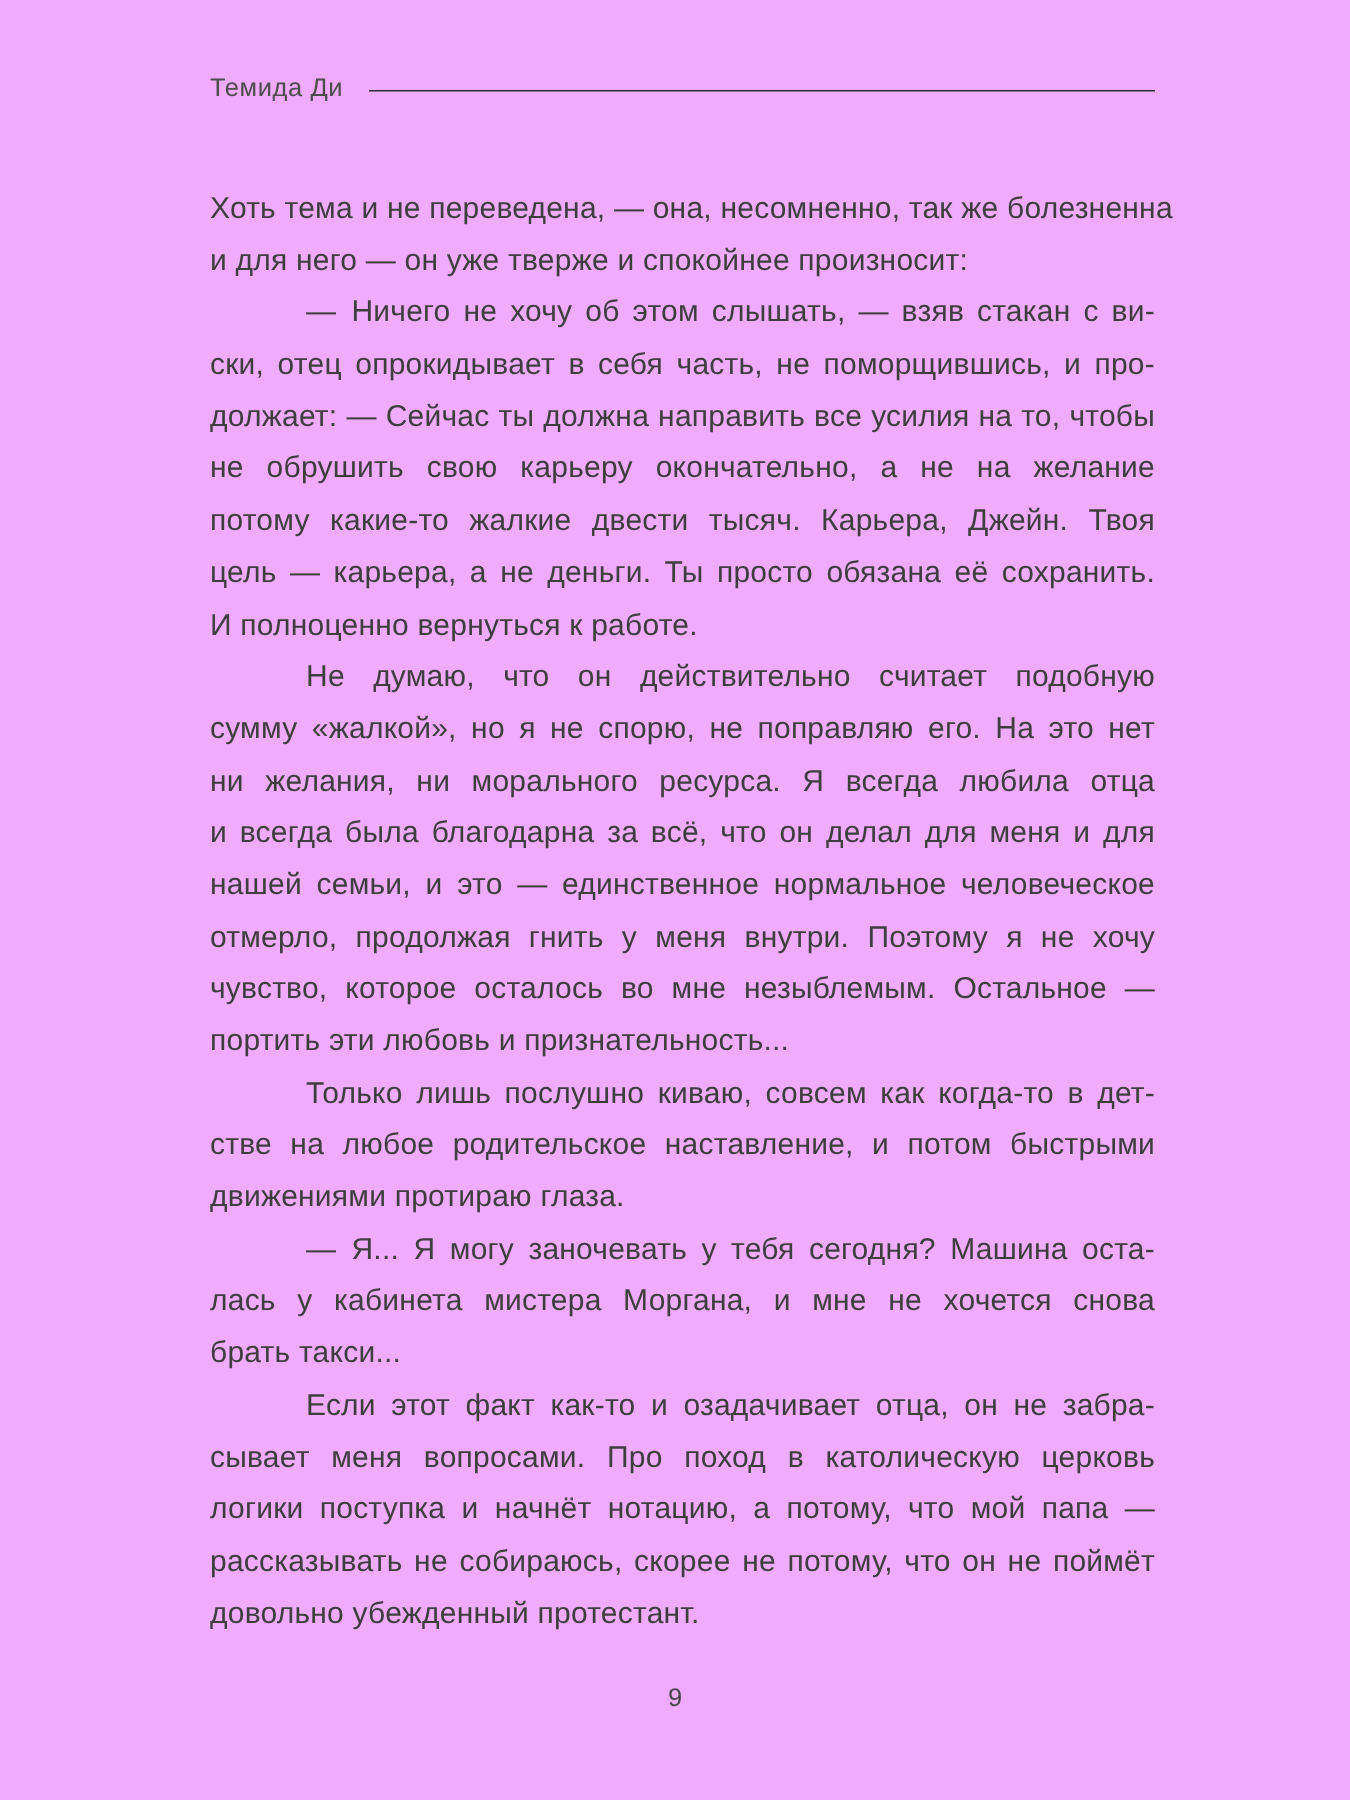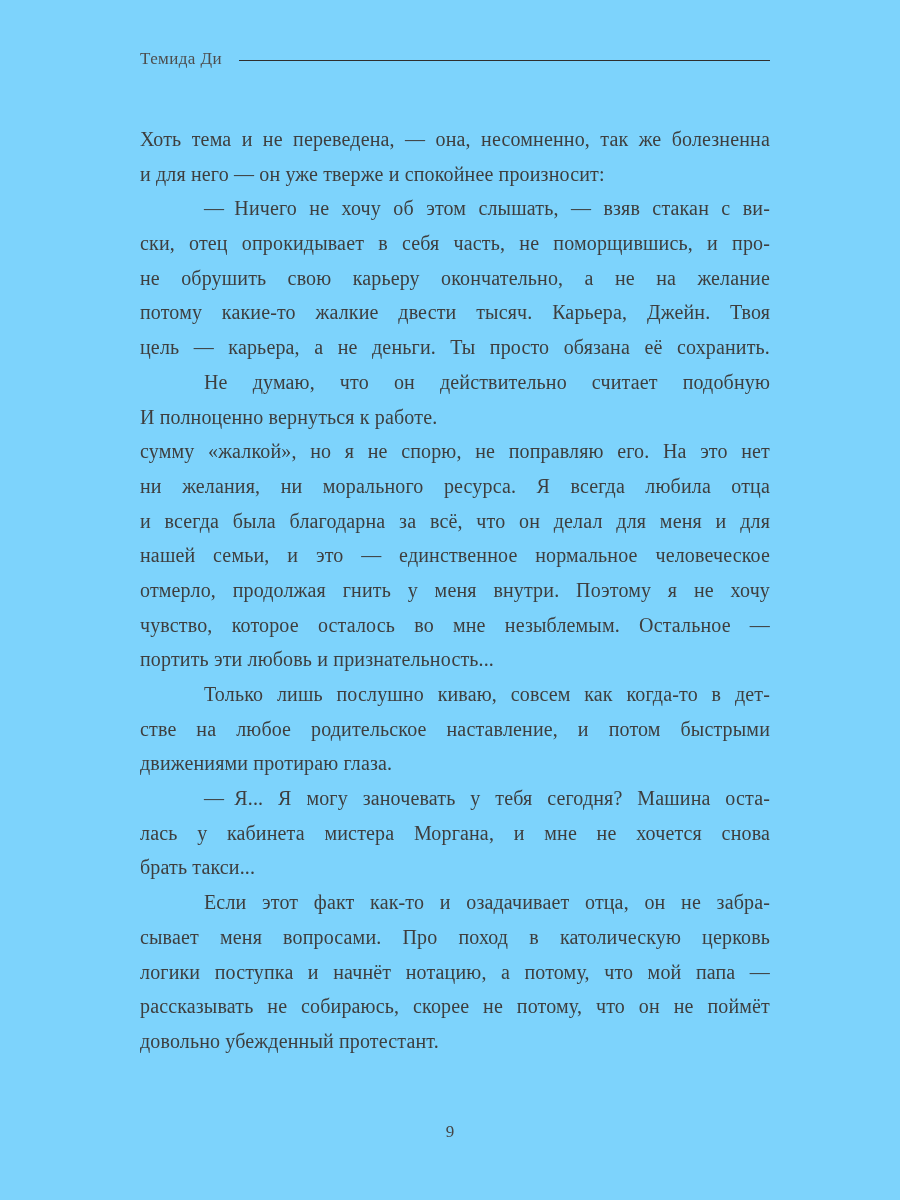--- a/index.html
+++ b/index.html
@@ -1,22 +1,22 @@
 <!DOCTYPE html>
 <html lang="ru"><head>
 <meta charset="utf-8">
 <style>
   * { margin: 0; padding: 0; box-sizing: border-box; }
   html, body { background: #ffffff; }
   .page {
     position: relative;
     width: 900px;
     height: 1200px;
-    background: #7dd3fc;
-    font-family: Liberation Serif, serif;
+    background: #f0abfc;
+    font-family: Liberation Sans, sans-serif;
     overflow: hidden;
   }
   .running-head {
     position: absolute;
     left: 140px;
     top: 46px;
     width: 630px;
     height: 26px;
     display: flex;
     align-items: center;
@@ -75,25 +75,26 @@
   <header class="running-head">
     <span class="author">Темида Ди</span>
     <span class="head-rule"></span>
   </header>
 
   <main class="body-text">
       <div class="line">Хоть тема и не переведена, — она, несомненно, так же болезненна</div>
       <div class="line para-end">и для него — он уже тверже и спокойнее произносит:</div>
       <div class="line indent">— Ничего не хочу об этом слышать, — взяв стакан с ви-</div>
       <div class="line">ски, отец опрокидывает в себя часть, не поморщившись, и про-</div>
+      <div class="line">должает: — Сейчас ты должна направить все усилия на то, чтобы</div>
       <div class="line">не обрушить свою карьеру окончательно, а не на желание</div>
       <div class="line">потому какие-то жалкие двести тысяч. Карьера, Джейн. Твоя</div>
       <div class="line">цель — карьера, а не деньги. Ты просто обязана её сохранить.</div>
+      <div class="line para-end">И полноценно вернуться к работе.</div>
       <div class="line indent">Не думаю, что он действительно считает подобную</div>
-      <div class="line para-end">И полноценно вернуться к работе.</div>
       <div class="line">сумму «жалкой», но я не спорю, не поправляю его. На это нет</div>
       <div class="line">ни желания, ни морального ресурса. Я всегда любила отца</div>
       <div class="line">и всегда была благодарна за всё, что он делал для меня и для</div>
       <div class="line">нашей семьи, и это — единственное нормальное человеческое</div>
       <div class="line">отмерло, продолжая гнить у меня внутри. Поэтому я не хочу</div>
       <div class="line">чувство, которое осталось во мне незыблемым. Остальное —</div>
       <div class="line para-end">портить эти любовь и признательность...</div>
       <div class="line indent">Только лишь послушно киваю, совсем как когда-то в дет-</div>
       <div class="line">стве на любое родительское наставление, и потом быстрыми</div>
       <div class="line para-end">движениями протираю глаза.</div>

